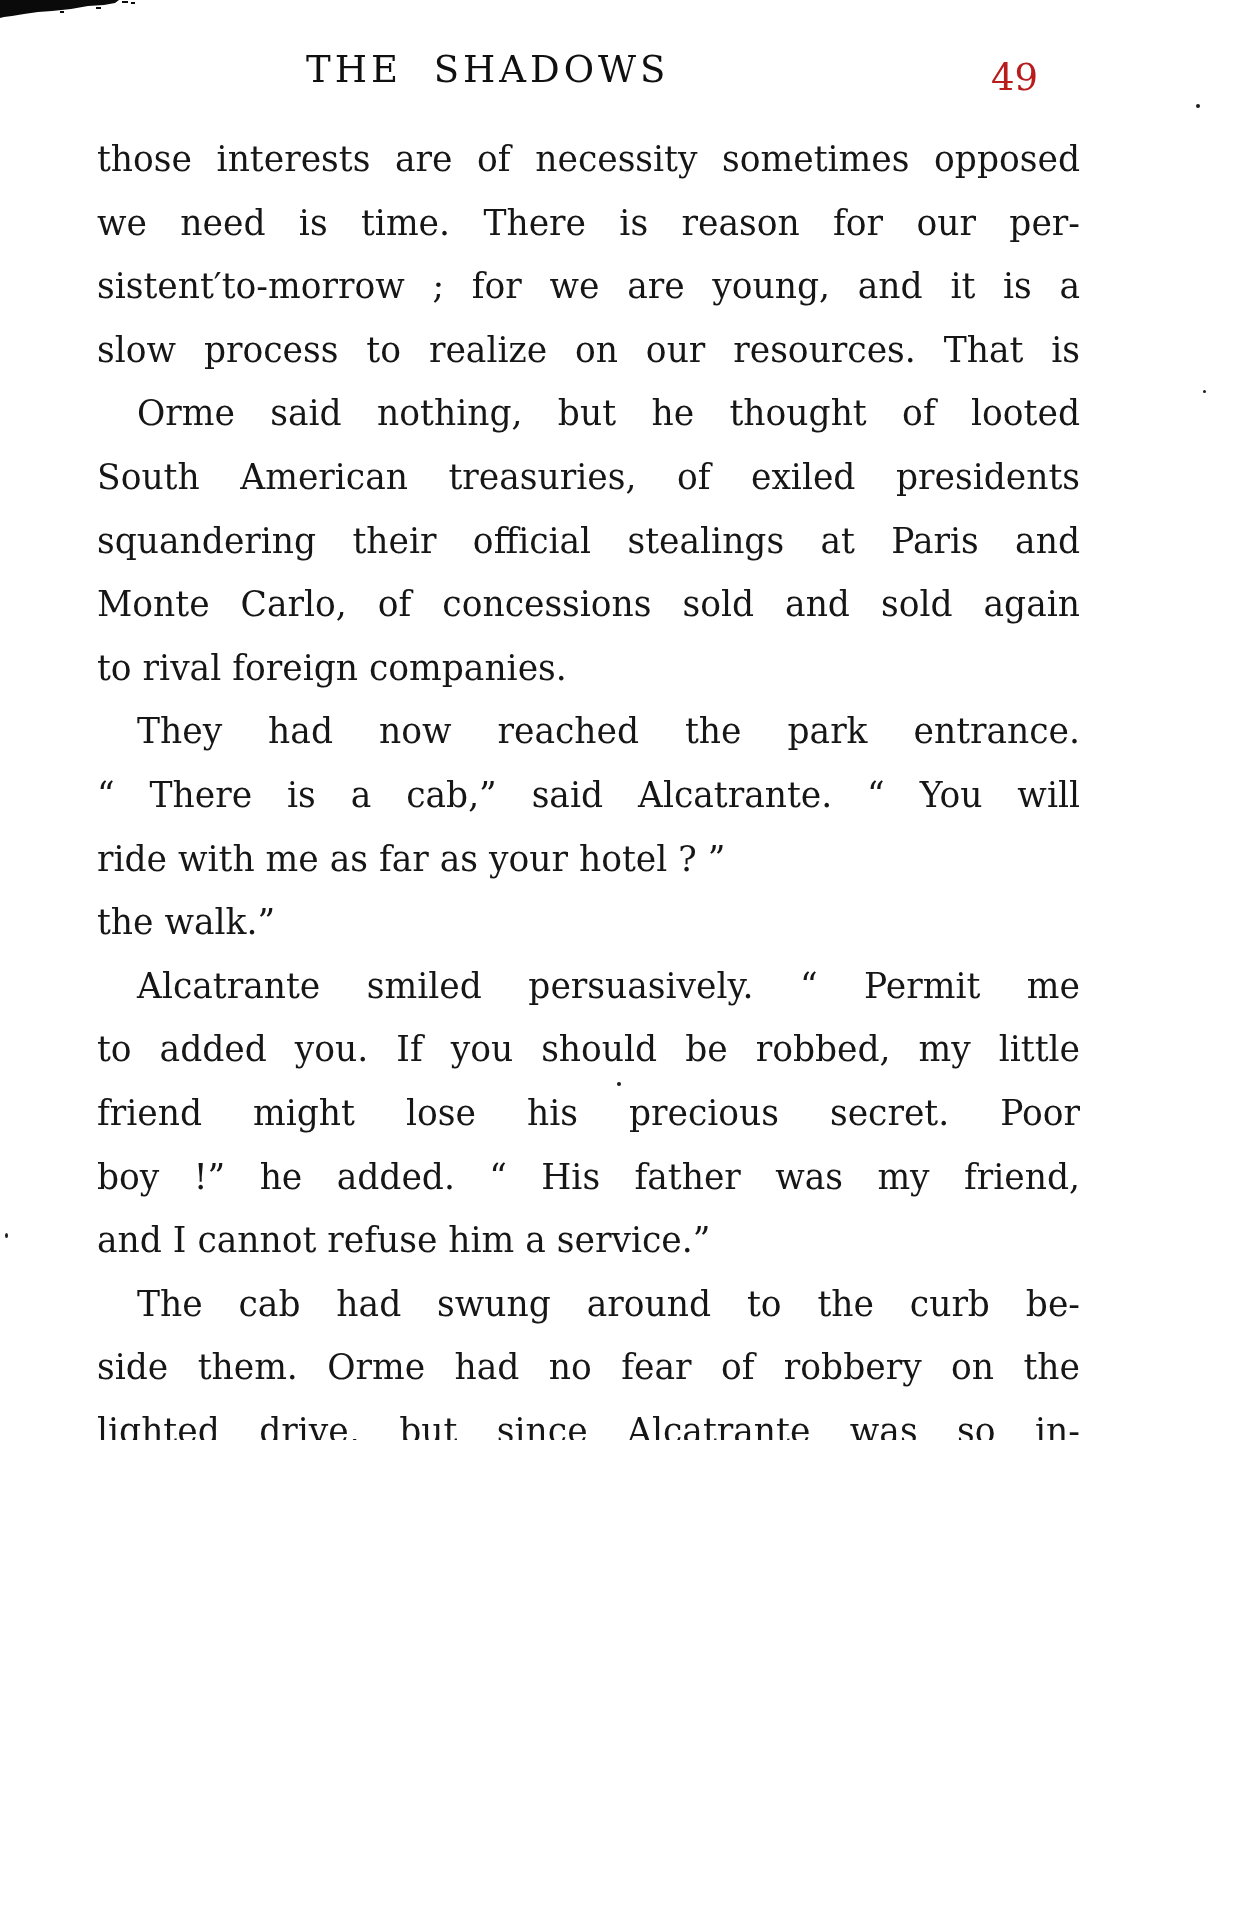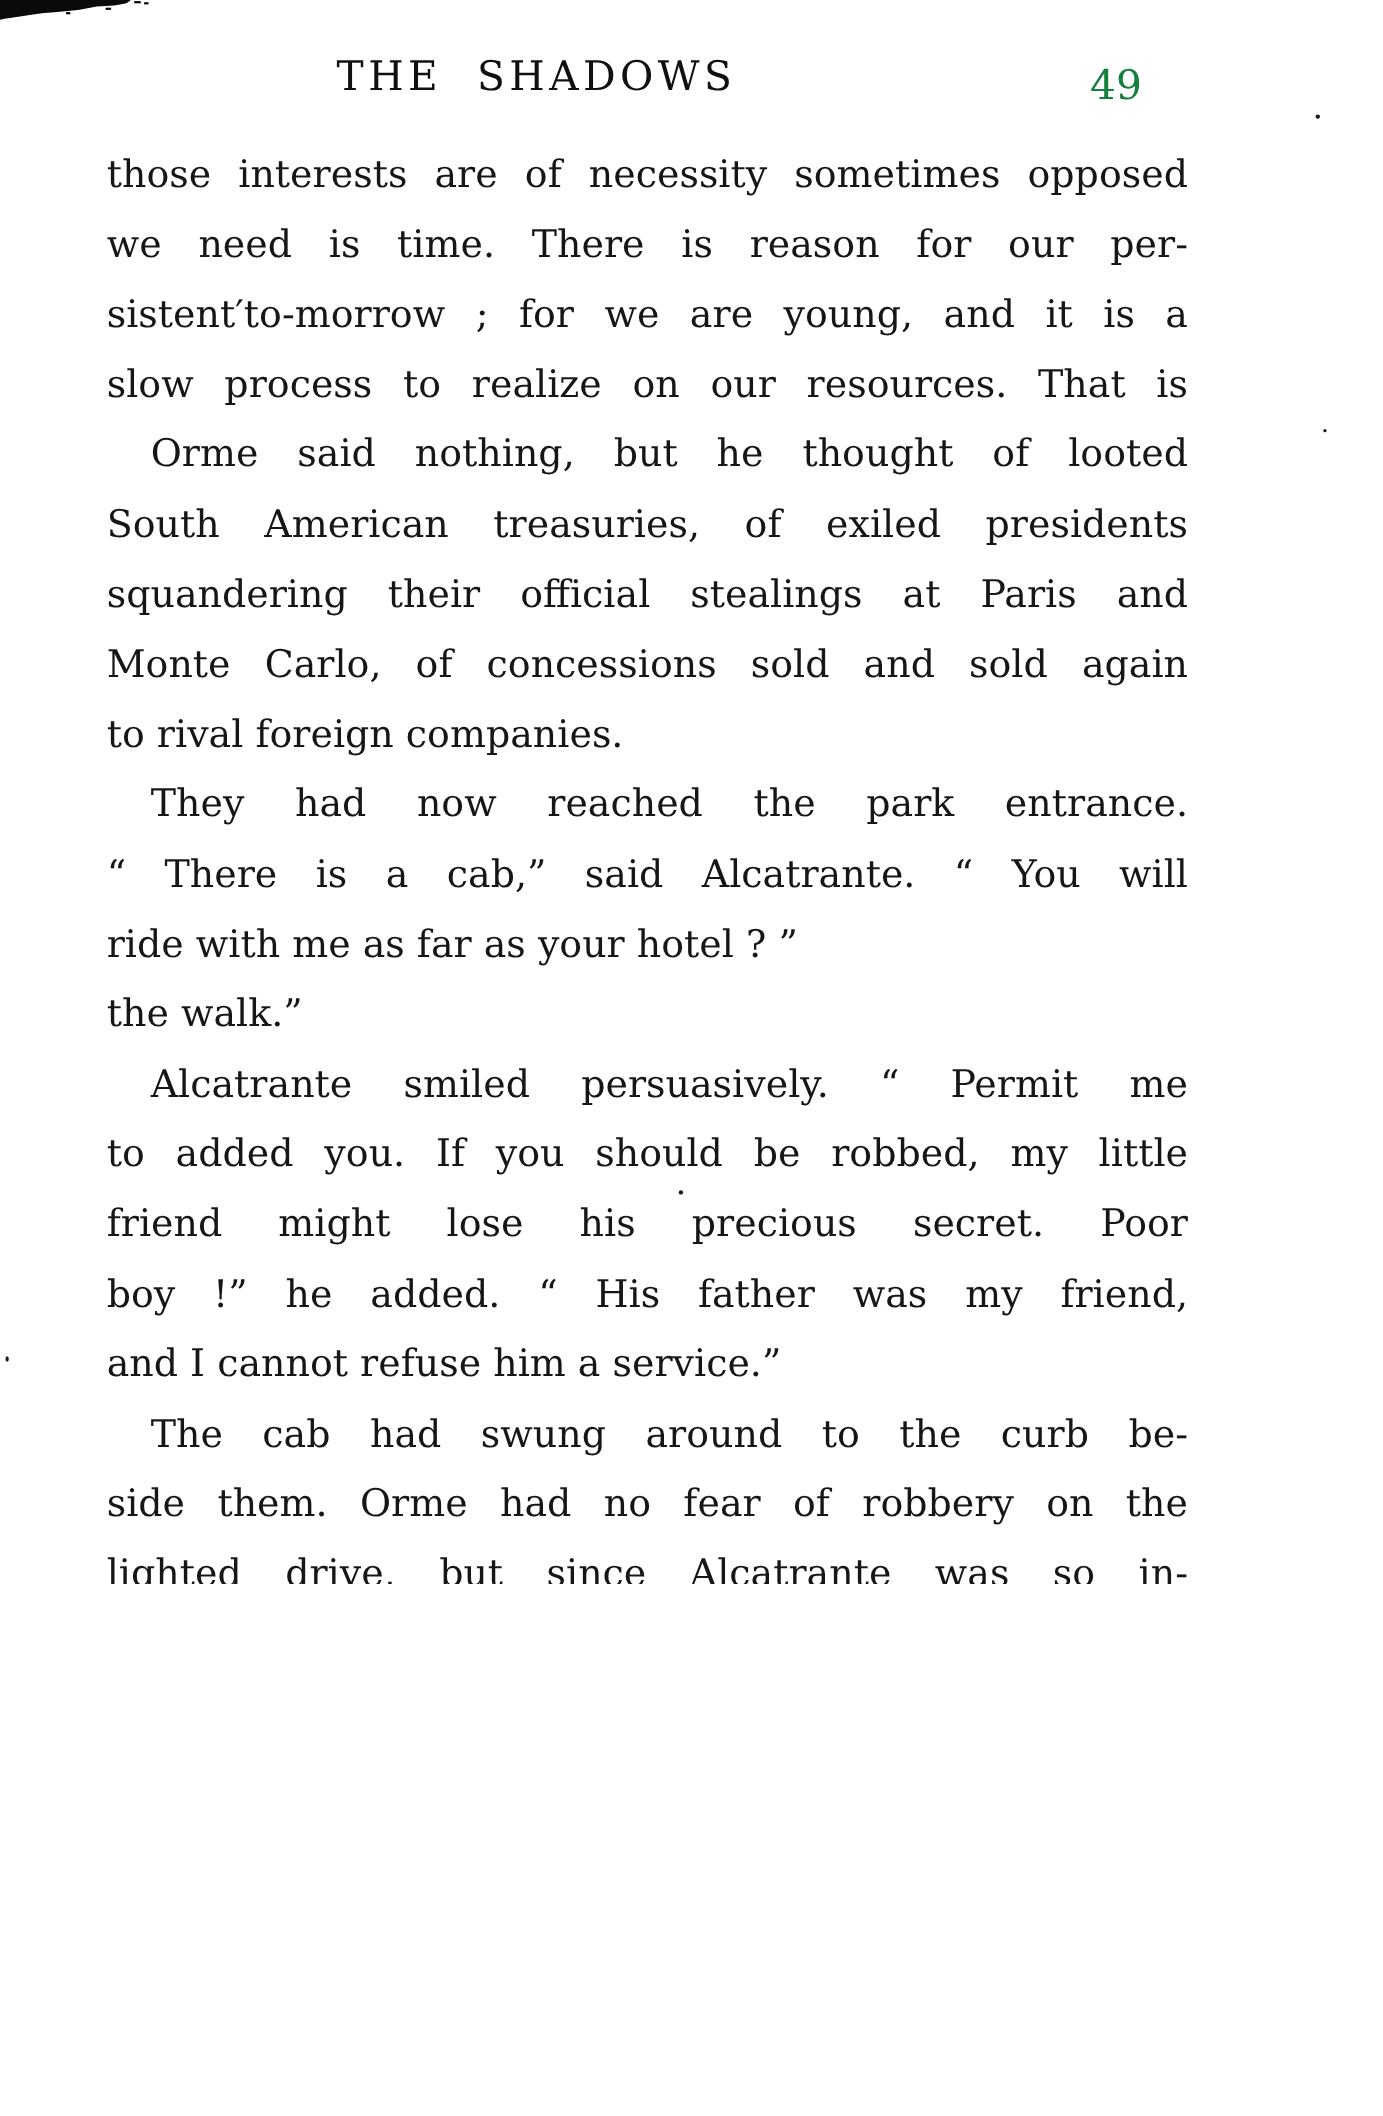--- a/index.html
+++ b/index.html
@@ -28,21 +28,21 @@
     font-size: 37px;
     letter-spacing: 4px;
     word-spacing: 16px;
     color: #101010;
   }
   .page-number {
     position: absolute;
     left: 991px;
     top: 56px;
     font-size: 37px;
-    color: #15803d;
+    color: #b91c1c;
   }
   .body-text {
     position: absolute;
     left: 76px;
     top: 128px;
     width: 983px;
     font-size: 34.5px;
     line-height: 63.6px;
     margin-left: 21px;
   }

